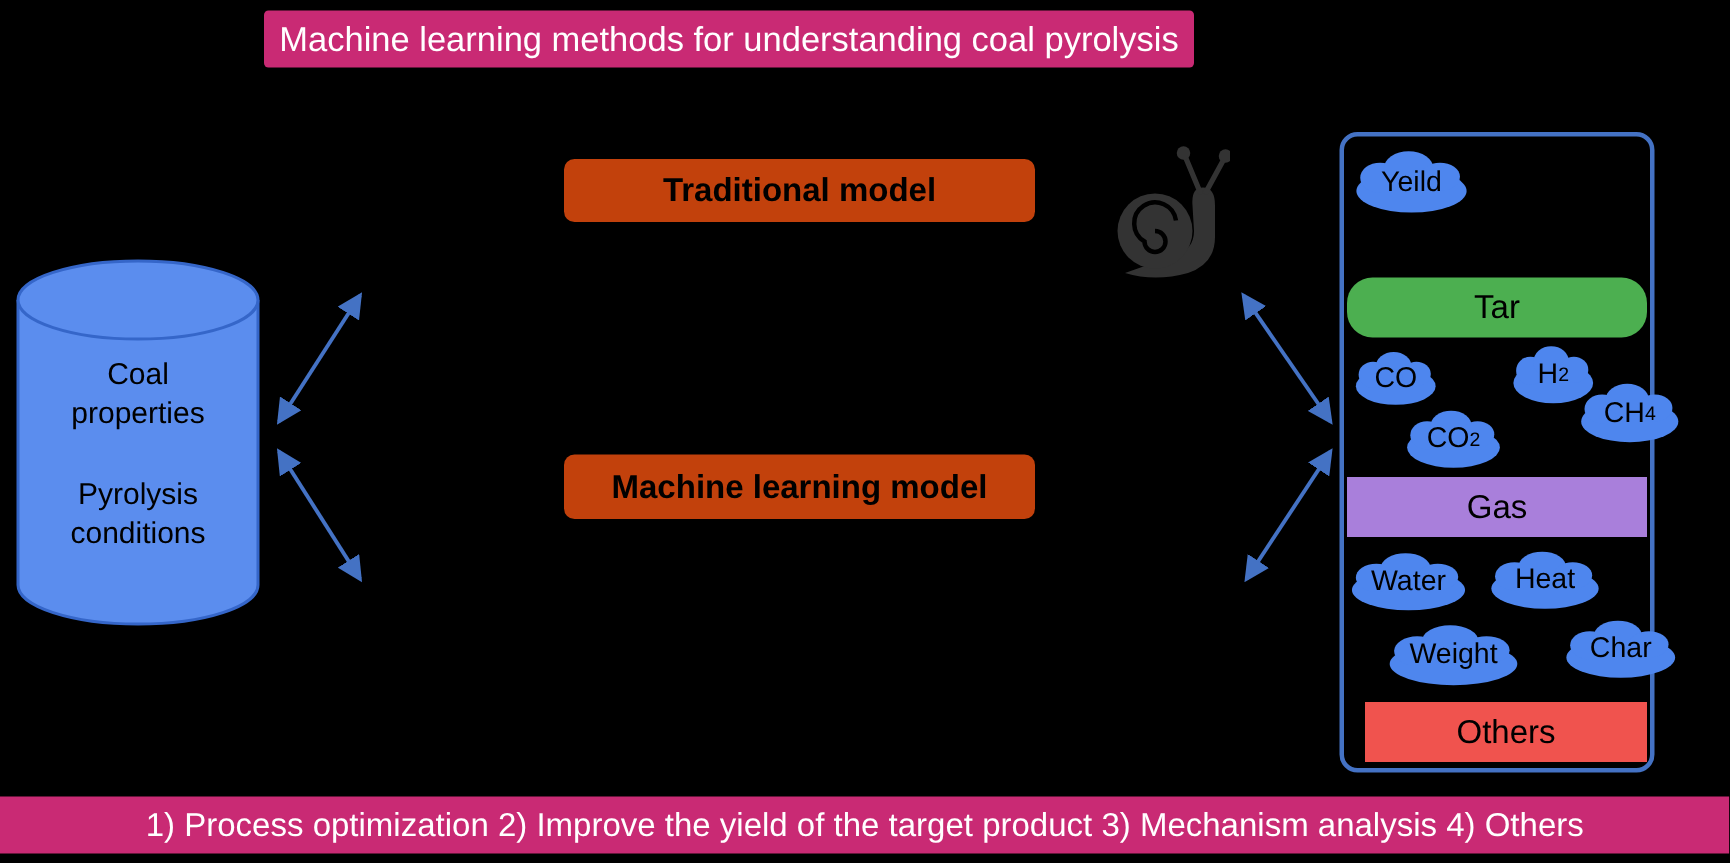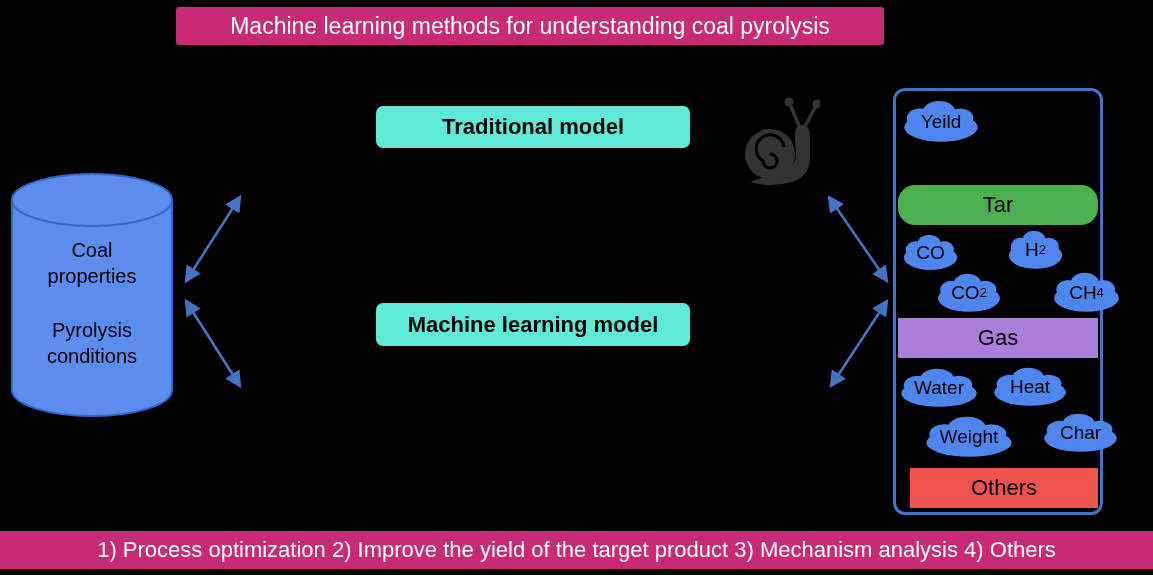--- a/index.html
+++ b/index.html
@@ -1,30 +1,30 @@
 <!DOCTYPE html>
 <html><head>
 <meta charset="utf-8">
 <style>
   html,body{margin:0;padding:0;background:#000;}
   .canvas{position:relative;width:1153px;height:575px;background:#000;overflow:hidden;
           font-family:"Liberation Sans",sans-serif;}
   
   .banner{position:absolute;background:#c92a74;color:#fff;display:flex;align-items:center;
           justify-content:center;text-align:center;}
-  .top-banner{left:176px;top:7px;width:708px;height:38px;font-size:23px;border-radius:3px;}
+  .top-banner{left:176px;top:7px;width:620px;height:38px;font-size:23px;border-radius:3px;}
   .bottom-banner{left:0;top:531px;width:1153px;height:38px;font-size:22px;}
   
   .cylinder-wrap{position:absolute;left:8px;top:172px;width:168px;height:248px;}
   .cylinder-wrap svg{position:absolute;inset:0;width:100%;height:100%;}
   .cylinder-text{position:absolute;inset:0;display:flex;flex-direction:column;align-items:center;
                  justify-content:center;gap:28px;color:#000;font-size:20px;text-align:center;padding-top:14px;}
   .cylinder-text .block{width:118px;line-height:1.3;}
   
-  .model-box{position:absolute;background:#5eead4;border-radius:7px;display:flex;align-items:center;
+  .model-box{position:absolute;background:#c2410c;border-radius:7px;display:flex;align-items:center;
              justify-content:center;color:#000;font-weight:bold;font-size:22px;}
   .model-traditional{left:376px;top:106px;width:314px;height:42px;}
   .model-ml{left:376px;top:303px;width:314px;height:43px;}
   
   .snail{position:absolute;left:740px;top:92px;width:80px;height:95px;}
   .snail svg{width:100%;height:100%;}
   
   .panel{position:absolute;left:893px;top:88px;width:210px;height:427px;background:#000;
          border:3px solid #4472c4;border-radius:12px;box-sizing:border-box;}
   .bar{position:absolute;left:2px;right:2px;height:40px;display:flex;align-items:center;
@@ -36,21 +36,21 @@
   .cloud{position:absolute;color:#4e86ee;}
   .cloud .shape{position:absolute;inset:0;width:100%;height:100%;}
   .cloud-label{position:absolute;inset:0;display:flex;align-items:center;justify-content:center;
                color:#000;font-size:19px;line-height:1;}
   .cloud-label sub{font-size:13px;}
   .cloud-0{left:7px;top:8px;width:76px;height:44px;}
   .cloud-1{left:90px;top:21px;width:150px;height:49px;}
   .cloud-2{left:7px;top:142px;width:55px;height:38px;}
   .cloud-3{left:112px;top:138px;width:55px;height:41px;}
   .cloud-4{left:41px;top:181px;width:64px;height:41px;}
-  .cloud-5{left:157px;top:180px;width:67px;height:42px;text-align:center;}
+  .cloud-5{left:157px;top:163px;width:67px;height:42px;text-align:center;}
   .cloud-6{left:4px;top:276px;width:78px;height:41px;}
   .cloud-7{left:97px;top:275px;width:74px;height:41px;}
   .cloud-8{left:29px;top:324px;width:88px;height:43px;}
   .cloud-9{left:147px;top:321px;width:75px;height:41px;}
   
   .arrows{position:absolute;inset:0;width:1153px;height:575px;pointer-events:none;}
   .defs-holder{position:absolute;width:0;height:0;overflow:hidden;}
 </style>
 </head>
 <body>

